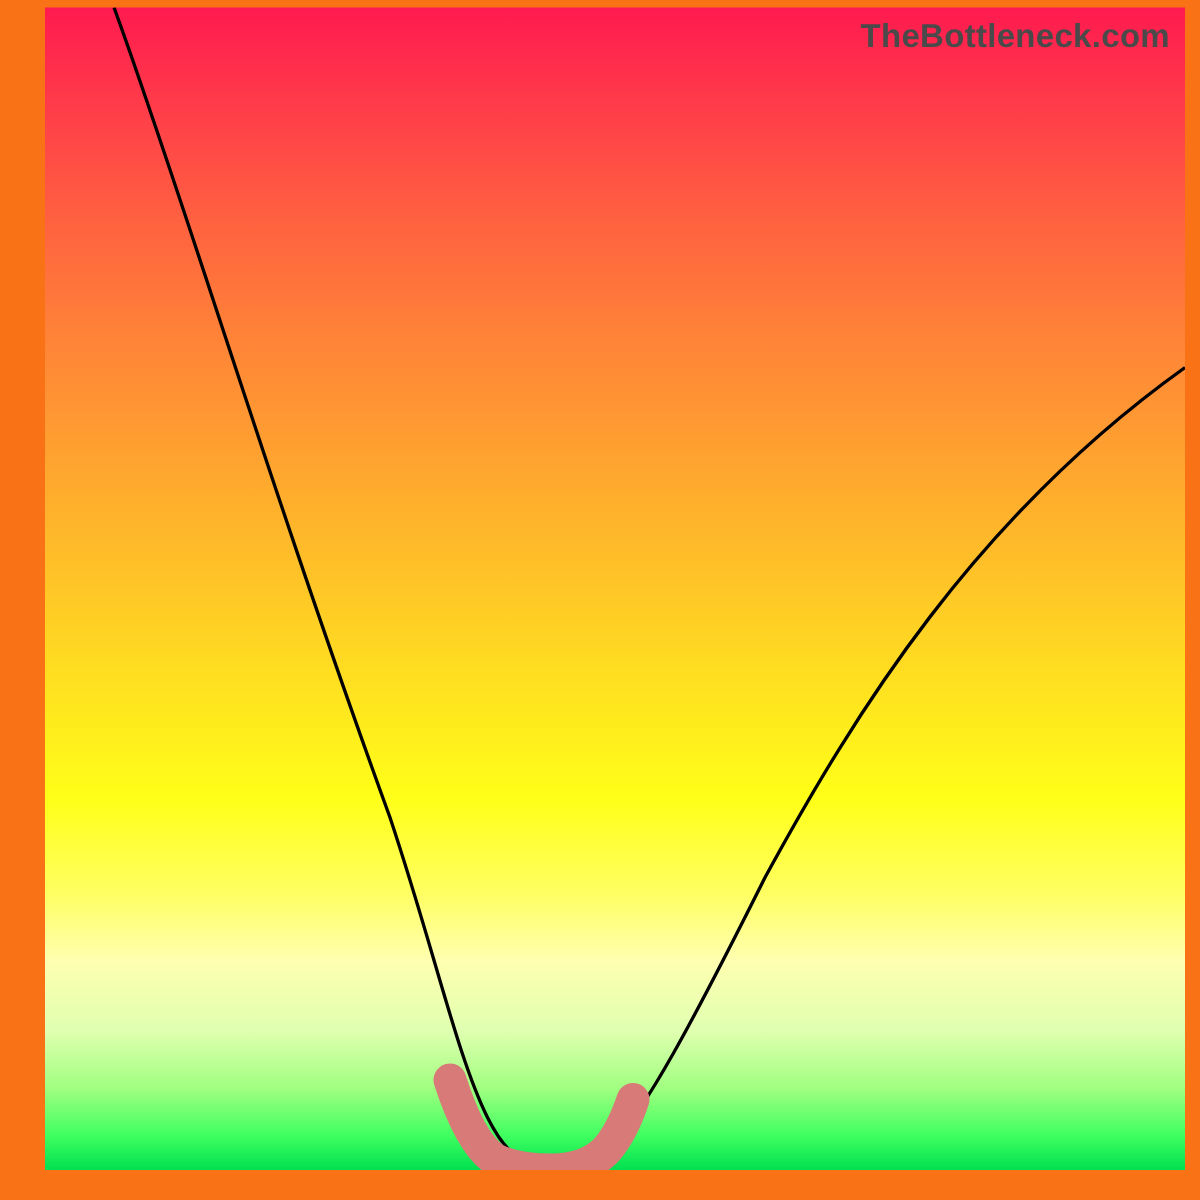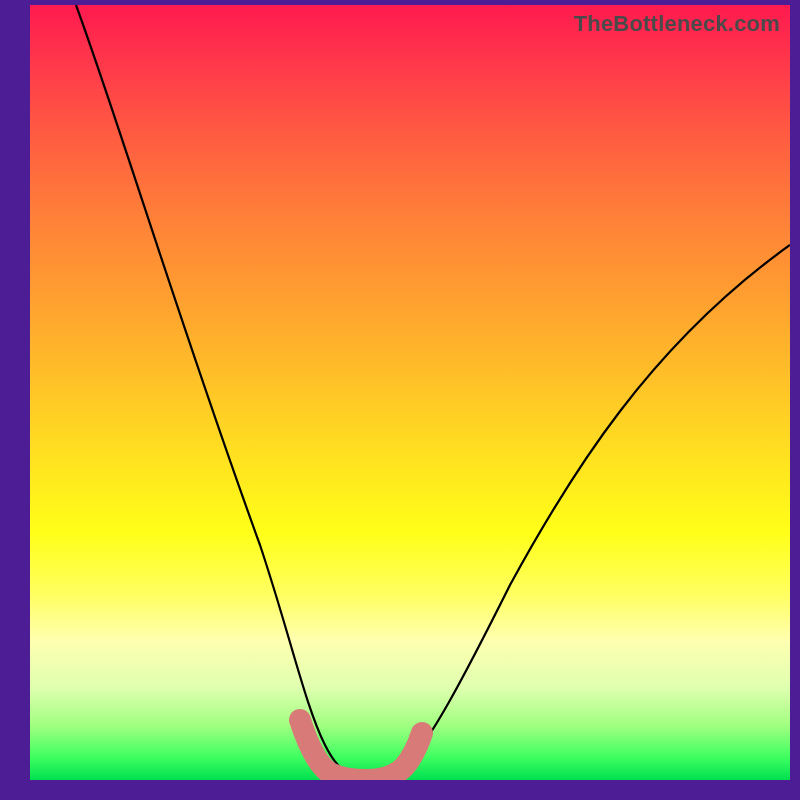--- a/index.html
+++ b/index.html
@@ -1,21 +1,21 @@
 <!DOCTYPE html>
 <html><head>
 <meta charset="utf-8">
 <style>
   * { margin: 0; padding: 0; box-sizing: border-box; }
   html, body { width: 800px; height: 800px; overflow: hidden; background: #000; }
   .frame {
     position: absolute;
     left: 0; top: 0;
     width: 800px; height: 800px;
-    background: #4c1d95;
+    background: #f97316;
   }
   .plot {
     position: absolute;
     left: 30px; top: 5px;
     width: 760px; height: 775px;
     background: linear-gradient(to bottom,
       #ff1a4f 0%,
       #ff3a4a 8%,
       #ff6040 18%,
       #ff8238 28%,

